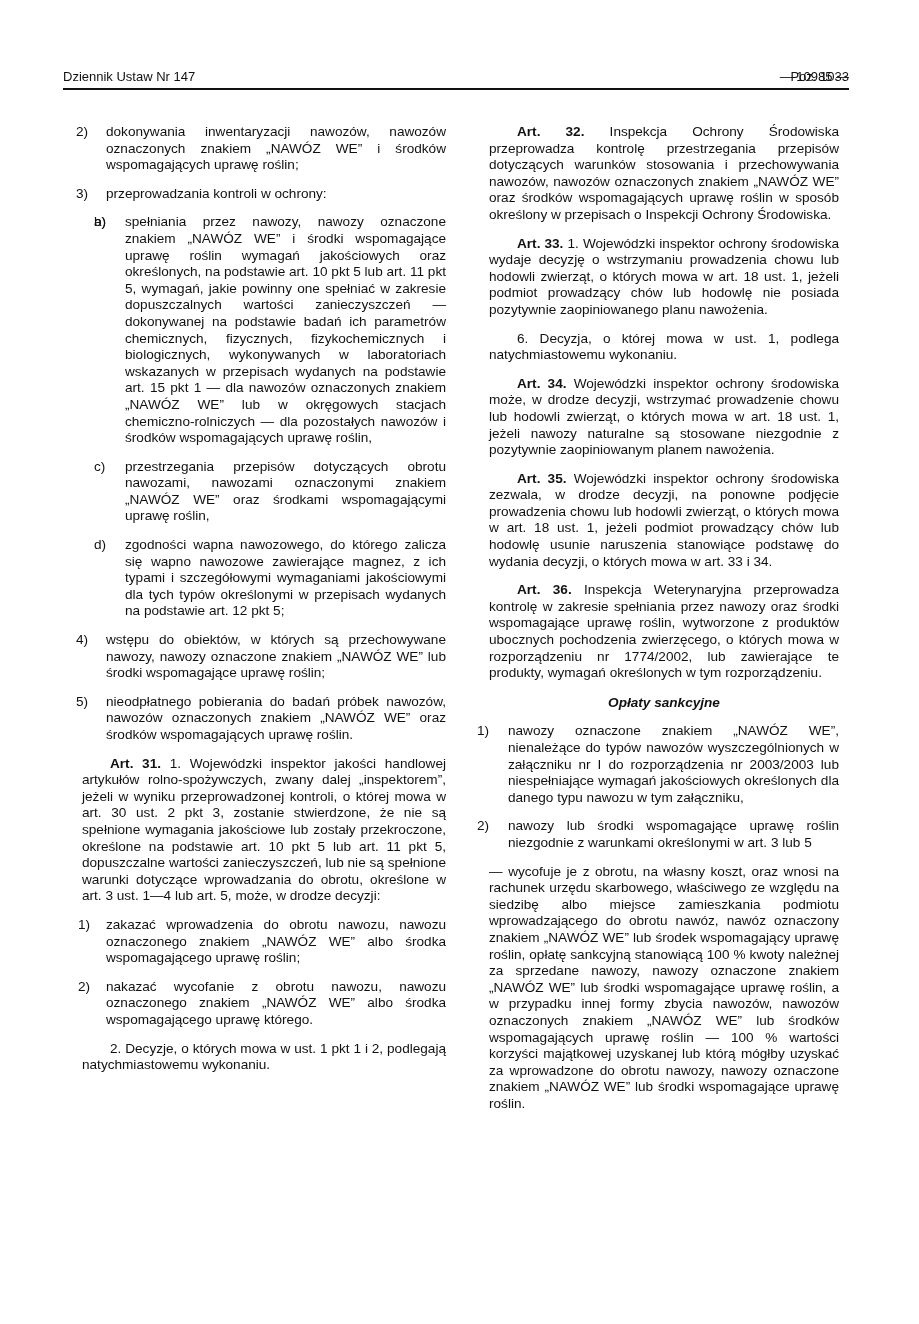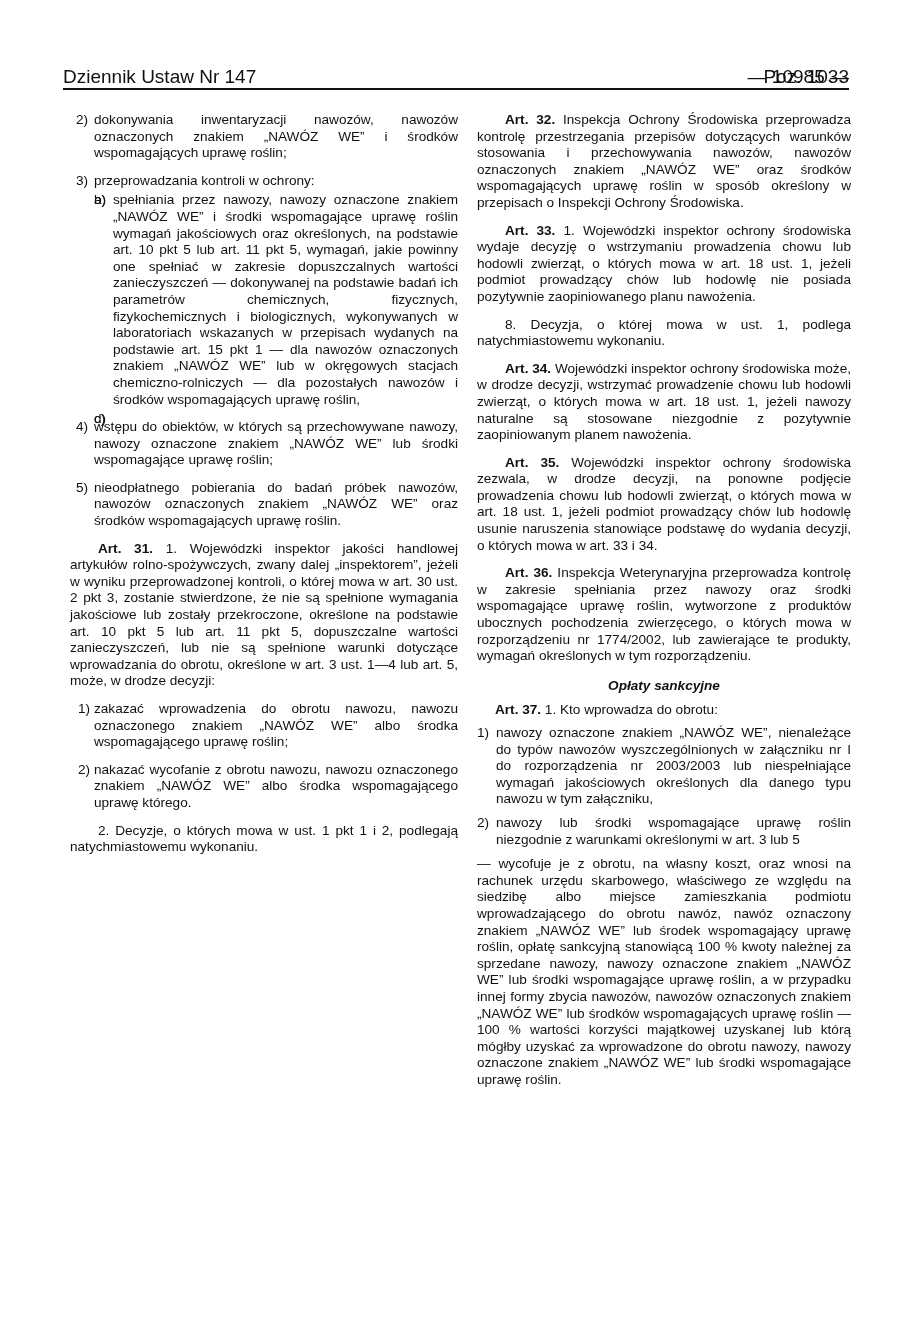--- a/index.html
+++ b/index.html
@@ -3,36 +3,36 @@
 <meta charset="utf-8">
 <style>
   html, body { margin: 0; padding: 0; background: #ffffff; }
   body {
     width: 919px; height: 1324px; position: relative; overflow: hidden;
     font-family: "Liberation Sans", "DejaVu Sans", sans-serif;
     color: #111; font-size: 13.6px; line-height: 16.6px;
   }
   .header {
     position: absolute; left: 63px; top: 68px; width: 786px; height: 18px;
-    font-size: 19px; line-height: 18px;
+    font-size: 13px; line-height: 18px;
   }
   .header .left { position: absolute; left: 0; top: 0; }
   .header .center { position: absolute; left: 0; right: 0; top: 0; text-align: right; }
   .header .right { position: absolute; right: 0; top: 0; margin-left: 28px; }
   .rule {
     position: absolute; left: 63px; top: 88px; width: 786px; height: 0;
     border-top: 2px solid #111;
   }
   .col {
     position: absolute; top: 112px; width: 388px;
     text-align: justify;
   }
   .col.left { left: 70px; }
   .col.right { left: 477px; width: 374px; }
-  p { margin: 0; }
+  p { margin: 12px; }
   .item { position: relative; padding-left: 24px; }
   .item .num { position: absolute; left: 8px; top: 0; }
   .item.top .num { left: 6px; }
   .sub { position: relative; padding-left: 43px; margin-top: 3px; }
   .sub .num { position: absolute; left: 24px; top: 0; }
   .gap { margin-top: 11px; }
   .gap-s { margin-top: 3px; }
   .art { text-indent: 28px; }
   .art b { font-weight: bold; }
   .center-t { text-align: center; }
@@ -62,23 +62,25 @@
   </div>
   <div class="sub">
     <span class="num">a)</span>
   </div>
   <div class="sub">
     <span class="num">b)</span>
     <p>spełniania przez nawozy, nawozy oznaczone znakiem „NAWÓZ WE” i środki wspomagające uprawę roślin wymagań jakościowych oraz określonych, na podstawie art. 10 pkt 5 lub art. 11 pkt 5, wymagań, jakie powinny one spełniać w zakresie dopuszczalnych wartości zanieczyszczeń — dokonywanej na podstawie badań ich parametrów chemicznych, fizycznych, fizykochemicznych i biologicznych, wykonywanych w laboratoriach wskazanych w przepisach wydanych na podstawie art. 15 pkt 1 — dla nawozów oznaczonych znakiem „NAWÓZ WE” lub w okręgowych stacjach chemiczno-rolniczych — dla pozostałych nawozów i środków wspomagających uprawę roślin,</p>
   </div>
   <div class="sub">
     <span class="num">c)</span>
+    <p>przestrzegania przepisów dotyczących obrotu nawozami, nawozami oznaczonymi znakiem „NAWÓZ WE” oraz środkami wspomagającymi uprawę roślin,</p>
   </div>
   <div class="sub">
     <span class="num">d)</span>
+    <p>zgodności wapna nawozowego, do którego zalicza się wapno nawozowe zawierające magnez, z ich typami i szczegółowymi wymaganiami jakościowymi dla tych typów określonymi w przepisach wydanych na podstawie art. 12 pkt 5;</p>
   </div>
 
   <div class="item top gap">
     <span class="num">4)</span>
     <p>wstępu do obiektów, w których są przechowywane nawozy, nawozy oznaczone znakiem „NAWÓZ WE” lub środki wspomagające uprawę roślin;</p>
   </div>
   <div class="item top gap">
     <span class="num">5)</span>
     <p>nieodpłatnego pobierania do badań próbek nawozów, nawozów oznaczonych znakiem „NAWÓZ WE” oraz środków wspomagających uprawę roślin.</p>
   </div>
@@ -93,31 +95,30 @@
     <span class="num">2)</span>
     <p>nakazać wycofanie z obrotu nawozu, nawozu oznaczonego znakiem „NAWÓZ WE” albo środka wspomagającego uprawę którego.</p>
   </div>
   <p class="art gap">2. Decyzje, o których mowa w ust. 1 pkt 1 i 2, podlegają natychmiastowemu wykonaniu.</p>
 </div>
 
 <div class="col right">
   <p class="art"><b>Art. 32.</b><span> Inspekcja Ochrony Środowiska przeprowadza kontrolę przestrzegania przepisów dotyczących warunków stosowania i przechowywania nawozów, nawozów oznaczonych znakiem „NAWÓZ WE” oraz środków wspomagających uprawę roślin w sposób określony w przepisach o Inspekcji Ochrony Środowiska.</span></p>
 
   <p class="art gap"><b>Art. 33.</b><span> 1. Wojewódzki inspektor ochrony środowiska wydaje decyzję o wstrzymaniu prowadzenia chowu lub hodowli zwierząt, o których mowa w art. 18 ust. 1, jeżeli podmiot prowadzący chów lub hodowlę nie posiada pozytywnie zaopiniowanego planu nawożenia.</span></p>
-  <p class="art gap">8. Decyzja, o której mowa w ust. 1, podlega natychmiastowemu wykonaniu.</p>
+  <p class="art gap">6. Decyzja, o której mowa w ust. 1, podlega natychmiastowemu wykonaniu.</p>
 
   <p class="art gap"><b>Art. 34.</b><span> Wojewódzki inspektor ochrony środowiska może, w drodze decyzji, wstrzymać prowadzenie chowu lub hodowli zwierząt, o których mowa w art. 18 ust. 1, jeżeli nawozy naturalne są stosowane niezgodnie z pozytywnie zaopiniowanym planem nawożenia.</span></p>
 
   <p class="art gap"><b>Art. 35.</b><span> Wojewódzki inspektor ochrony środowiska zezwala, w drodze decyzji, na ponowne podjęcie prowadzenia chowu lub hodowli zwierząt, o których mowa w art. 18 ust. 1, jeżeli podmiot prowadzący chów lub hodowlę usunie naruszenia stanowiące podstawę do wydania decyzji, o których mowa w art. 33 i 34.</span></p>
 
   <p class="art gap"><b>Art. 36.</b><span> Inspekcja Weterynaryjna przeprowadza kontrolę w zakresie spełniania przez nawozy oraz środki wspomagające uprawę roślin, wytworzone z produktów ubocznych pochodzenia zwierzęcego, o których mowa w rozporządzeniu nr 1774/2002, lub zawierające te produkty, wymagań określonych w tym rozporządzeniu.</span></p>
 
   <p class="center-t bold" style="margin-top:13px">Opłaty sankcyjne</p>
 
-  <p style="margin-top:8px; padding-left:18px"><b>Art. 37.</b><span> 1. Kto wprowadza do obrotu:</span></p>
 
   <div class="item-r gap-s" style="margin-top:6px">
     <span class="num">1)</span>
     <p>nawozy oznaczone znakiem „NAWÓZ WE”, nienależące do typów nawozów wyszczególnionych w załączniku nr I do rozporządzenia nr 2003/2003 lub niespełniające wymagań jakościowych określonych dla danego typu nawozu w tym załączniku,</p>
   </div>
   <div class="item-r" style="margin-top:7px">
     <span class="num">2)</span>
     <p>nawozy lub środki wspomagające uprawę roślin niezgodnie z warunkami określonymi w art. 3 lub 5</p>
   </div>
   <p style="margin-top:8px">— wycofuje je z obrotu, na własny koszt, oraz wnosi na rachunek urzędu skarbowego, właściwego ze względu na siedzibę albo miejsce zamieszkania podmiotu wprowadzającego do obrotu nawóz, nawóz oznaczony znakiem „NAWÓZ WE” lub środek wspomagający uprawę roślin, opłatę sankcyjną stanowiącą 100 % kwoty należnej za sprzedane nawozy, nawozy oznaczone znakiem „NAWÓZ WE” lub środki wspomagające uprawę roślin, a w przypadku innej formy zbycia nawozów, nawozów oznaczonych znakiem „NAWÓZ WE” lub środków wspomagających uprawę roślin — 100 % wartości korzyści majątkowej uzyskanej lub którą mógłby uzyskać za wprowadzone do obrotu nawozy, nawozy oznaczone znakiem „NAWÓZ WE” lub środki wspomagające uprawę roślin.</p>

